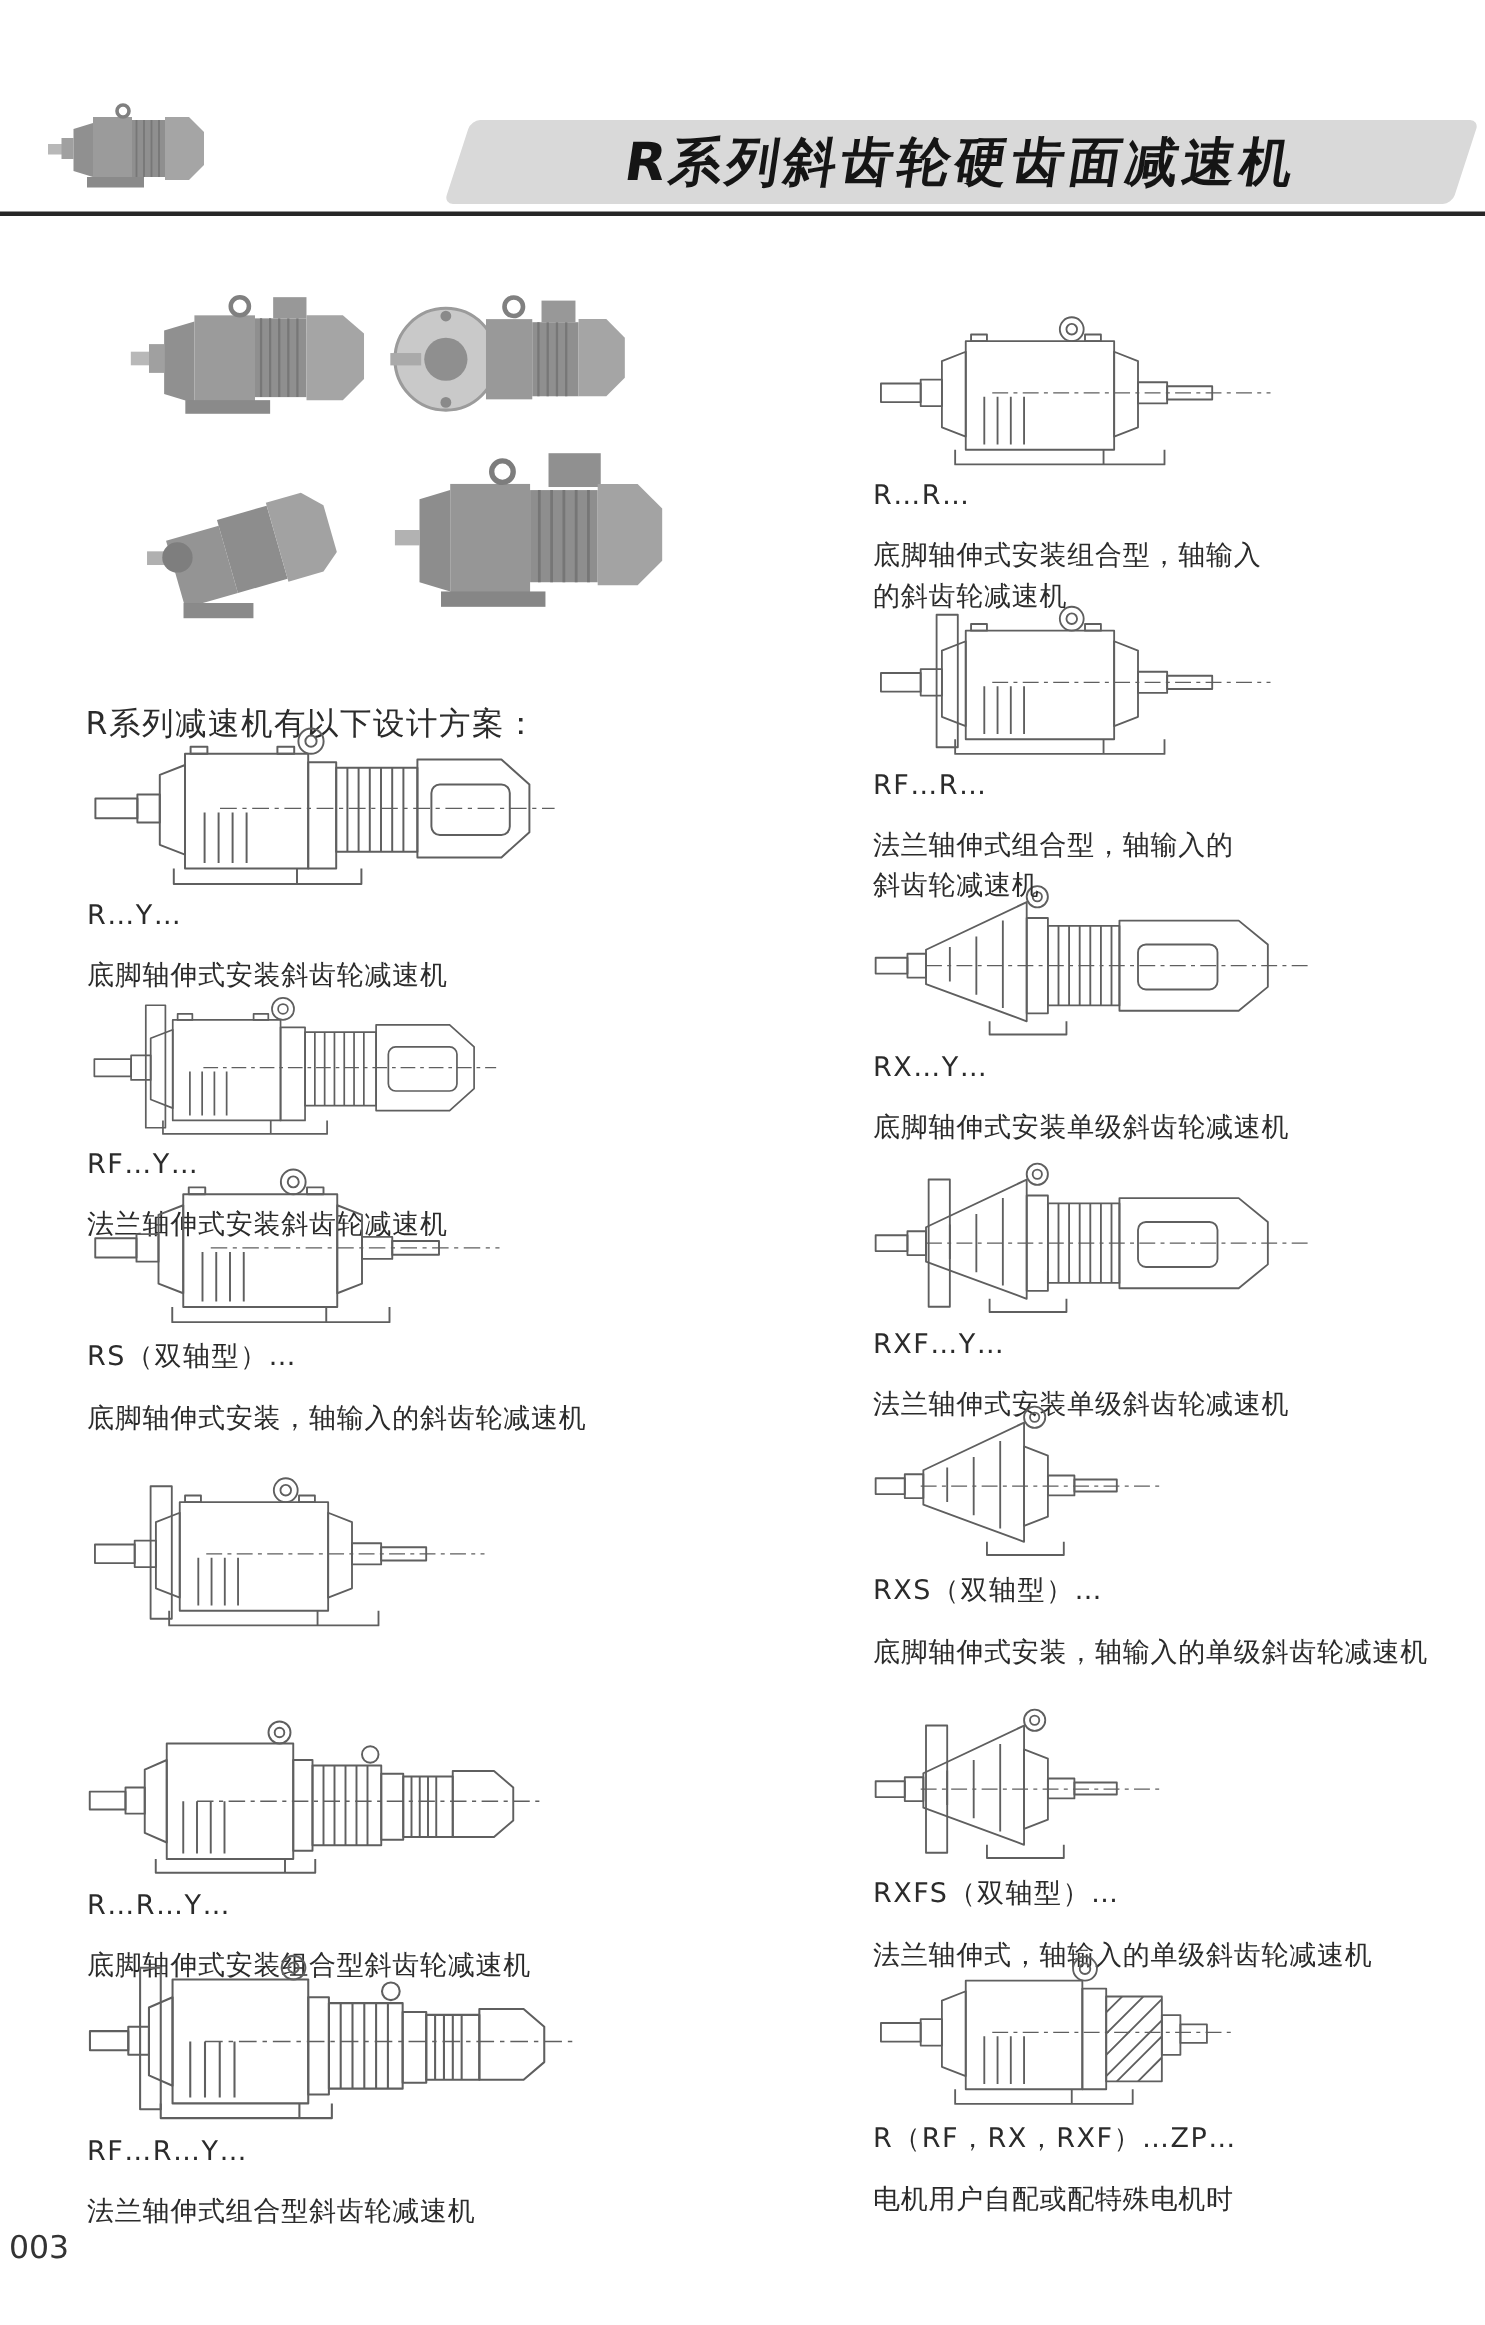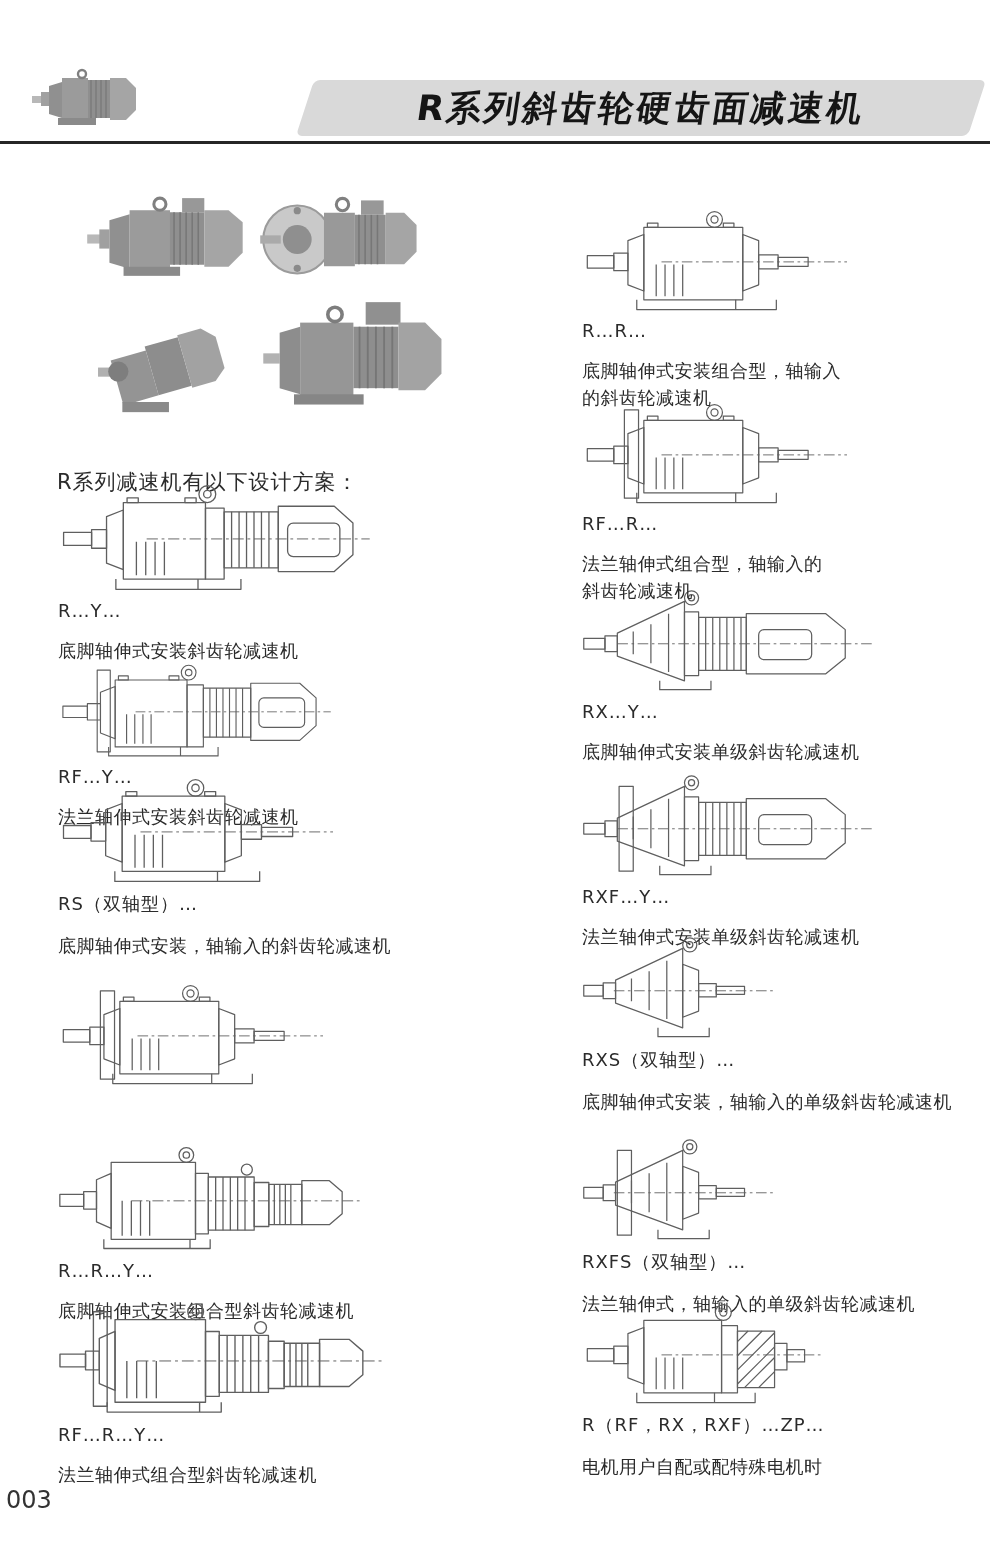--- a/index.html
+++ b/index.html
@@ -30,21 +30,21 @@
   
   .figure { position:absolute; }
   .fig-left  { left:58px;  width:352px; }
   .fig-right { left:582px; width:392px; }
   .art svg { display:block; width:100%; height:100%; }
   .caption { margin-top:6px; }
   .code { font-size:18px; letter-spacing:1px; color:#2b2b2b; }
   .desc { font-size:18px; letter-spacing:0.5px; color:#2b2b2b; margin-top:16px;
           line-height:1.5; white-space:pre-line; }
   
-  .page-number { position:absolute; left:6px; top:1486px; font-size:24px; color:#333; }
+  .page-number { position:absolute; left:6px; top:1486px; font-size:21px; color:#333; }
   
   .lineart { fill:none; stroke:#5f5f5f; stroke-width:1.4; stroke-linejoin:round; }
   .cl { stroke-dasharray:12 4 3 4; stroke-width:1; }
   .defs-holder { position:absolute; width:0; height:0; overflow:hidden; }
 </style>
 </head>
 <body>
 
 <svg class="defs-holder" aria-hidden="true">
   <defs>

